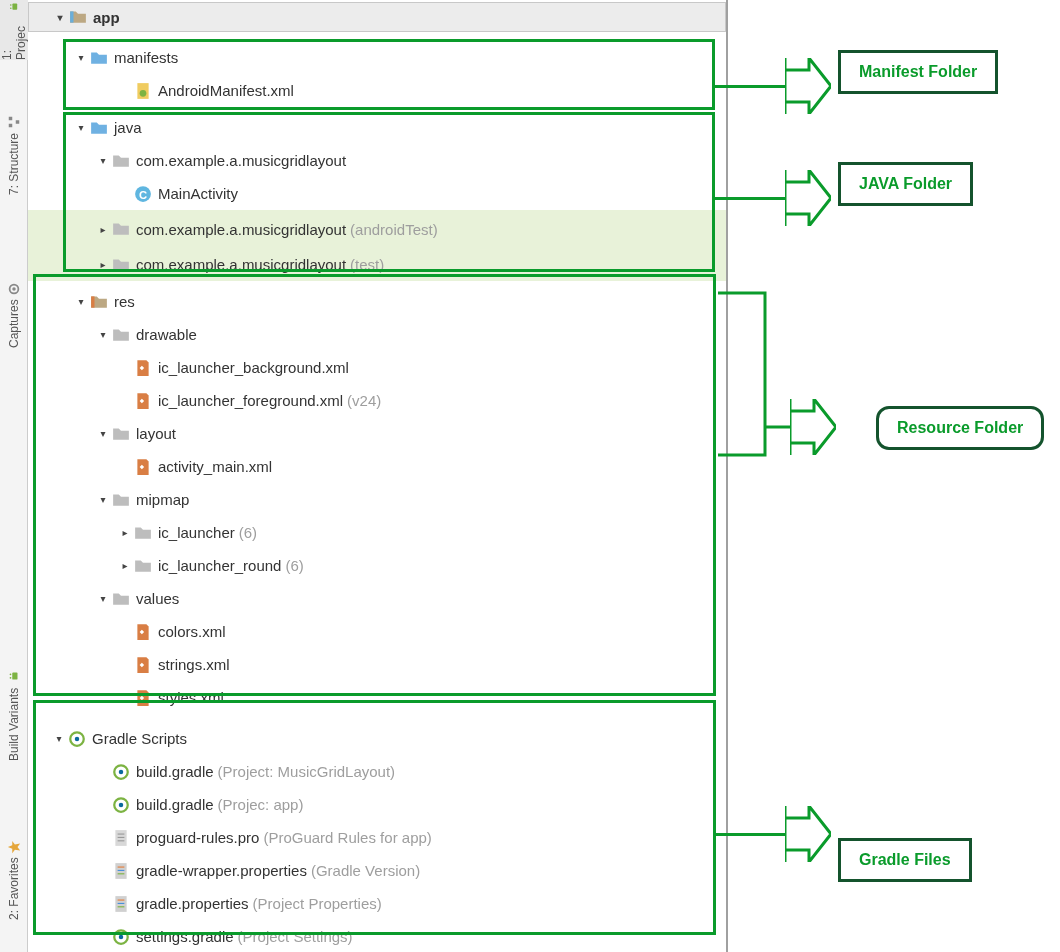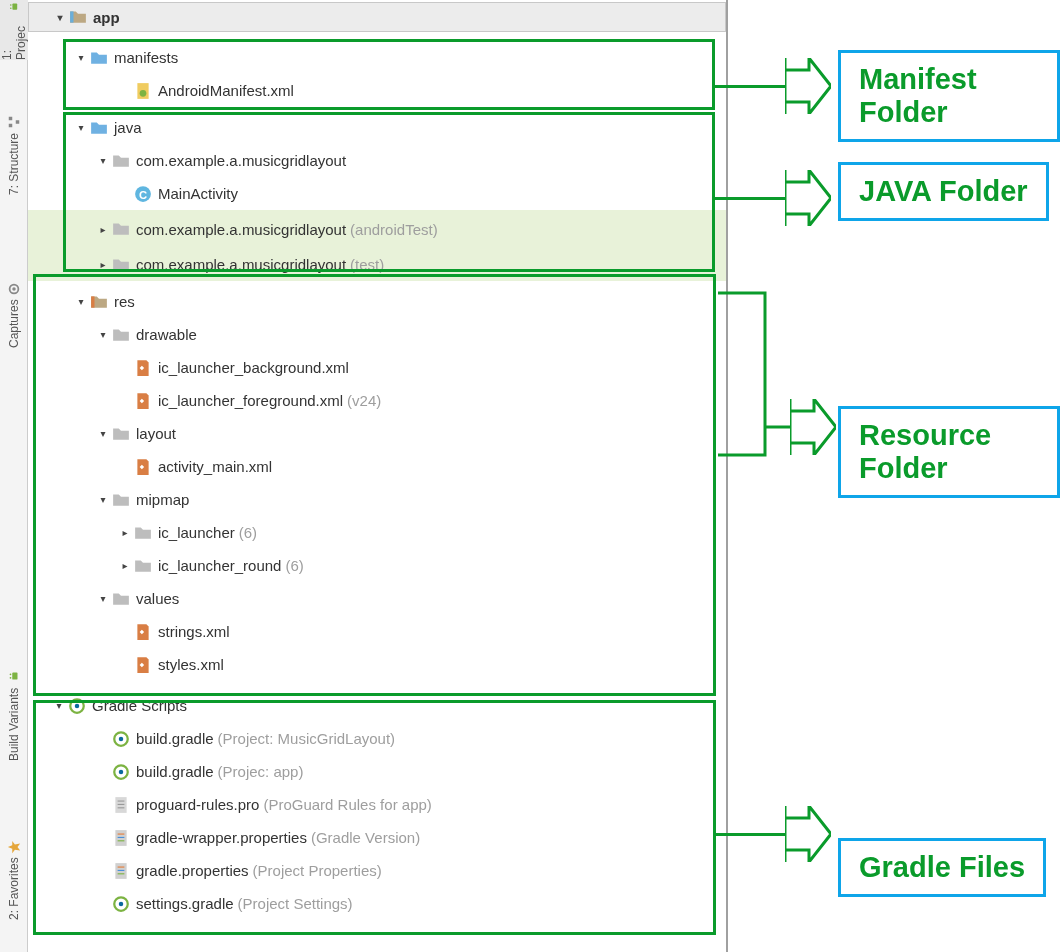--- a/index.html
+++ b/index.html
@@ -51,26 +51,26 @@
   .arrow-wrap {
     position: absolute; display: flex; align-items: center; left: 715px;
   }
   .arrow-wrap .line { width: 60px; border-top: 3px solid #0a9b2b; }
   .arrow-wrap .head-outline {
     position: relative; width: 46px; height: 56px;
   }
   .arrow-wrap .head-outline svg { display:block; }
 
   .callout {
-    position: absolute; border: 3px solid #0ea5e9; padding: 10px 18px;
-    font-size: 29px; font-weight: bold; color: #0a9b2b; background:#fff;
+    position: absolute; border: 3px solid #14532d; padding: 10px 18px;
+    font-size: 16px; font-weight: bold; color: #0a9b2b; background:#fff;
   }
   .callout.c-manifest { left: 838px; top: 50px; }
   .callout.c-java     { left: 838px; top: 162px; }
-  .callout.c-res      { left: 838px; top: 406px; }
+  .callout.c-res      { left: 876px; top: 406px; border-radius: 13px; }
   .callout.c-gradle   { left: 838px; top: 838px; text-align: right; }
 
   .arrow-wrap.a-manifest { top: 58px; }
   .arrow-wrap.a-java     { top: 170px; }
   .arrow-wrap.a-gradle   { top: 806px; }
 
 </style>
 </head>
 <body>
 
@@ -399,20 +399,33 @@
       <span class="indent"></span>
         <span class="indent"></span>
         <span class="indent"></span>
       <span class="caret">▾</span>
       <span class="tree-icon">
           <svg width="18" height="18">
             <use href="#folder-grey"></use>
           </svg>
         </span>
       <span>values</span>
+    </div>
+    <div class="tree-row">
+      <span class="indent"></span>
+        <span class="indent"></span>
+        <span class="indent"></span>
+        <span class="indent"></span>
+      <span class="caret spacer">▾</span>
+      <span class="tree-icon">
+          <svg width="18" height="18">
+            <use href="#xml-file"></use>
+          </svg>
+        </span>
+      <span>colors.xml</span>
     </div>
     <div class="tree-row">
       <span class="indent"></span>
         <span class="indent"></span>
         <span class="indent"></span>
         <span class="indent"></span>
       <span class="caret spacer">▾</span>
       <span class="tree-icon">
           <svg width="18" height="18">
             <use href="#xml-file"></use>

